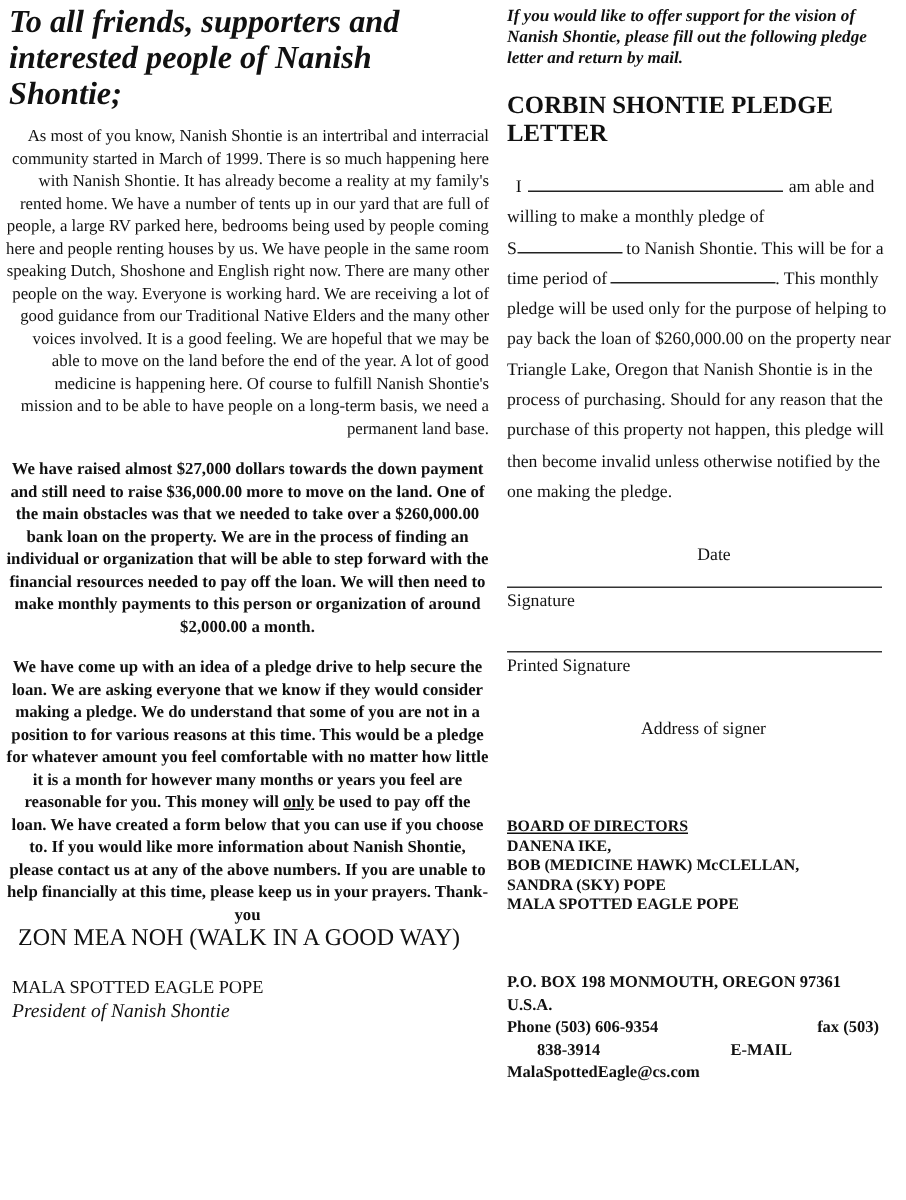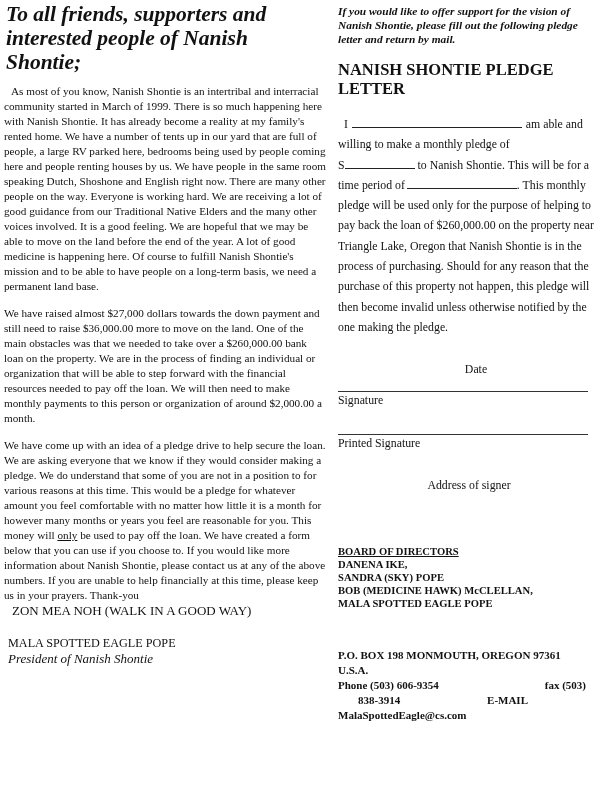--- a/index.html
+++ b/index.html
@@ -7,24 +7,24 @@
       width: 604px; height: 800px; position: relative; overflow: hidden;
       font-family: "Liberation Serif", "DejaVu Serif", serif; color: #111;
     }
     .col-left { position: absolute; left: 4px; top: 2px; width: 322px; }
     .col-right { position: absolute; left: 338px; top: 4px; width: 262px; }
 
     .main-heading {
       font-style: italic; font-size: 21.5px; line-height: 24px; margin: 0 0 10px 2px;
       font-weight: bold;
     }
-    .para { font-size: 11.2px; line-height: 15px; margin: 0; }
+    .para { font-size: 11.2px; line-height: 15px; margin: 0; text-align: right; }
     .para.indent { text-indent: 7px; margin-bottom: 12px; }
-    .para.center { text-align: left; margin-bottom: 12px; }
-    .closing { font-size: 13px; line-height: 15px; margin: 0 0 0 8px; }
+    .para.center { text-align: center; margin-bottom: 12px; font-weight: bold; }
+    .closing { font-size: 16px; line-height: 15px; margin: 0 0 0 8px; }
     .signoff { font-size: 12.2px; line-height: 15px; margin: 18px 0 0 4px; }
     .signoff-title { font-style: italic; font-size: 13px; line-height: 15px; margin: 0 0 0 4px; }
     u { text-decoration: underline; }
 
     .intro { font-style: italic; font-weight: bold; font-size: 11.4px; line-height: 14px; margin: 0 0 14px 0; }
     .pledge-title { font-weight: bold; font-size: 16.5px; line-height: 19px; margin: 0 0 16px 0; }
     .pledge-body { font-size: 11.8px; line-height: 20.3px; margin: 0; }
     .blank { display: inline-block; border-bottom: 1px solid #222; height: 11px; vertical-align: baseline; }
     .b1 { width: 170px; margin: 0 4px; }
     .b2 { width: 70px; }
@@ -54,42 +54,42 @@
     <u>only</u>
     <span>be used to pay off the loan. We have created a form below that you can use if you choose to. If you would like more information about Nanish Shontie, please contact us at any of the above numbers. If you are unable to help financially at this time, please keep us in your prayers. Thank-you</span>
   </p>
   <p class="closing">ZON MEA NOH  (WALK IN A GOOD WAY)</p>
   <p class="signoff">MALA SPOTTED EAGLE POPE</p>
   <p class="signoff-title">President of Nanish Shontie</p>
 </div>
 
 <div class="col-right">
   <p class="intro">If you would like to offer support for the vision of Nanish Shontie, please fill out the following pledge letter and return by mail.</p>
-  <h2 class="pledge-title">NANISH SHONTIE PLEDGE LETTER</h2>
+  <h2 class="pledge-title">CORBIN SHONTIE PLEDGE LETTER</h2>
   <p class="pledge-body">
     &nbsp;&nbsp;<span>I</span><span class="blank b1"></span><span>am able and willing to make a  monthly pledge of</span><br>
     <span>S</span><span class="blank b2"></span>
     <span>to Nanish Shontie. This will be for a time period of</span><span class="blank b3"></span><span>.</span>
     <span>This monthly pledge will be used  only for the purpose of helping to pay back the loan of $260,000.00 on the property near Triangle Lake, Oregon that Nanish Shontie is in the process of purchasing. Should for any reason that the purchase of this property not happen, this pledge will then become invalid unless otherwise notified by the one making the pledge.</span>
   </p>
 
   <div class="sig-block">
     <div class="date-label">Date</div>
     <div class="sig-line"></div>
     <p class="sig-label">Signature</p>
     <div class="sig-line second"></div>
     <p class="sig-label">Printed Signature</p>
     <div class="addr-label">Address of signer</div>
   </div>
 
   <div class="board">
     <div class="board-heading">BOARD OF DIRECTORS</div>
     <div>DANENA IKE,</div>
+    <div>BOB (MEDICINE HAWK) McCLELLAN,</div>
     <div>SANDRA (SKY) POPE</div>
-    <div>BOB (MEDICINE HAWK) McCLELLAN,</div>
     <div>MALA SPOTTED EAGLE POPE</div>
   </div>
 
   <div class="contact">
     <div>P.O. BOX 198 MONMOUTH, OREGON  97361</div>
     <div>U.S.A.</div>
     <div class="row">
       <span>Phone (503) 606-9354</span>
       <span>fax (503)</span>
     </div>

